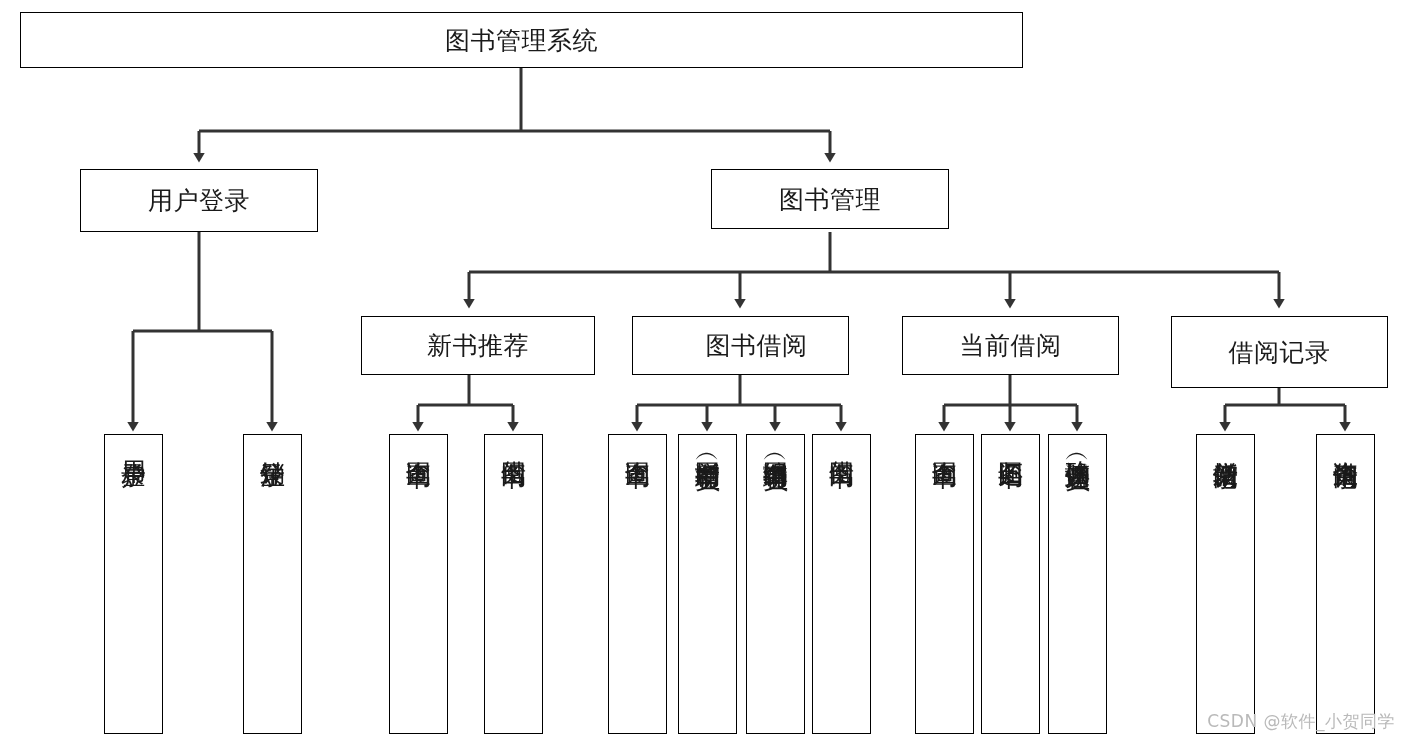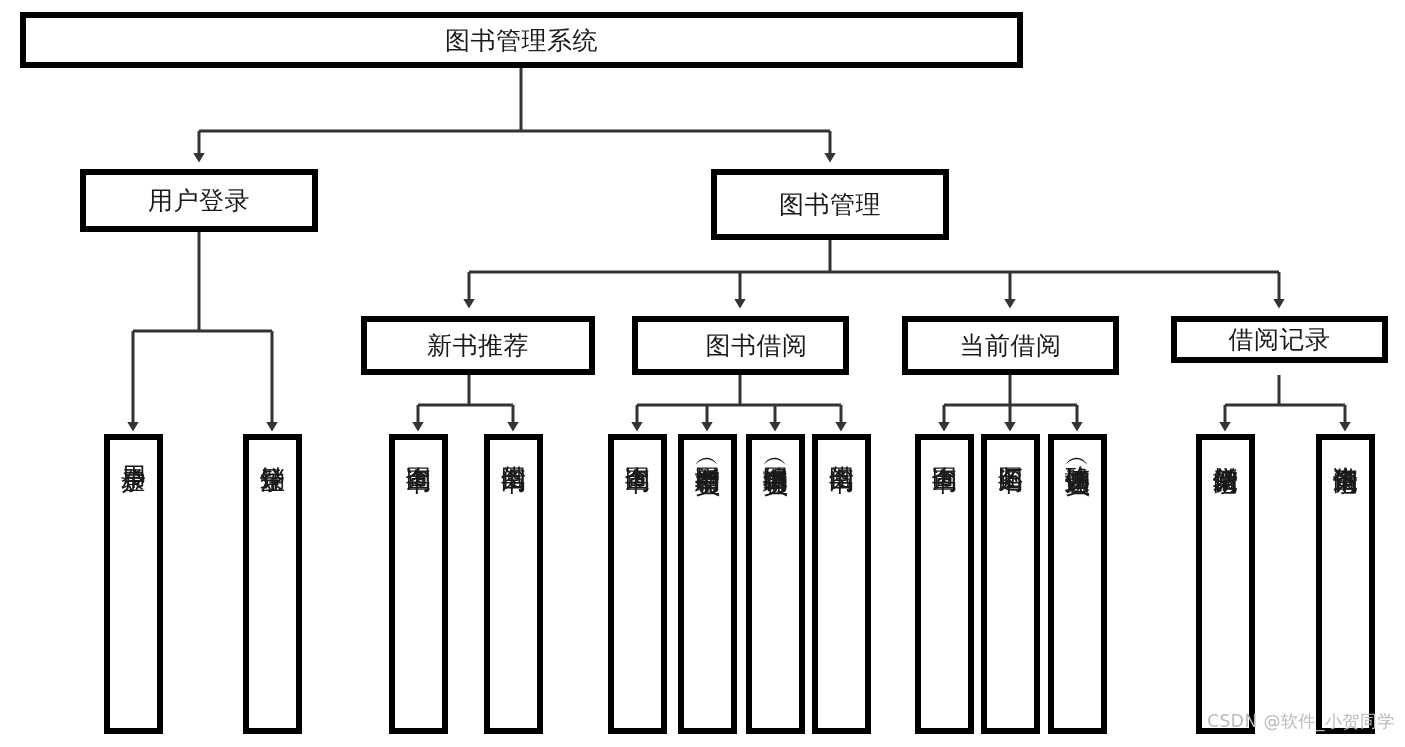--- a/index.html
+++ b/index.html
@@ -23,21 +23,21 @@
     left: 0;
     top: 0;
     width: 1405px;
     height: 747px;
     pointer-events: none;
   }
   .node {
     position: absolute;
     box-sizing: border-box;
     background: #ffffff;
-    border: 6px solid #000000;
+    border: 1px solid #000000;
     display: flex;
     align-items: center;
     justify-content: center;
     color: #1a1a1a;
   }
   .node .label {
     display: block;
     text-align: center;
     line-height: 1.08;
     letter-spacing: 0.5px;
@@ -128,37 +128,37 @@
   </svg>
 
   <div class="node horiz" style="left:20px; top:12px; width:1003px; height:56px;">
     <span class="label">图书管理系统</span>
   </div>
 
   <div class="node horiz" style="left:80px; top:169px; width:238px; height:63px;">
     <span class="label">用户登录</span>
   </div>
 
-  <div class="node horiz" style="left:711px; top:169px; width:238px; height:71px;">
+  <div class="node horiz" style="left:711px; top:169px; width:238px; height:60px;">
     <span class="label">图书管理</span>
   </div>
 
   <div class="node horiz" style="left:361px; top:316px; width:234px; height:59px;">
     <span class="label">新书推荐</span>
   </div>
 
   <div class="node horiz" style="left:632px; top:316px; width:217px; height:59px;padding-left:32px;">
     <span class="label">图书借阅</span>
   </div>
 
   <div class="node horiz" style="left:902px; top:316px; width:217px; height:59px;">
     <span class="label">当前借阅</span>
   </div>
 
-  <div class="node horiz" style="left:1171px; top:316px; width:217px; height:47px;">
+  <div class="node horiz" style="left:1171px; top:316px; width:217px; height:72px;">
     <span class="label">借阅记录</span>
   </div>
 
   <div class="node vert" style="left:104px; top:434px; width:59px; height:300px;">
     <span class="label">用户登录</span>
   </div>
   <div class="node vert" style="left:243px; top:434px; width:59px; height:300px;">
     <span class="label">注销登录</span>
   </div>
 

